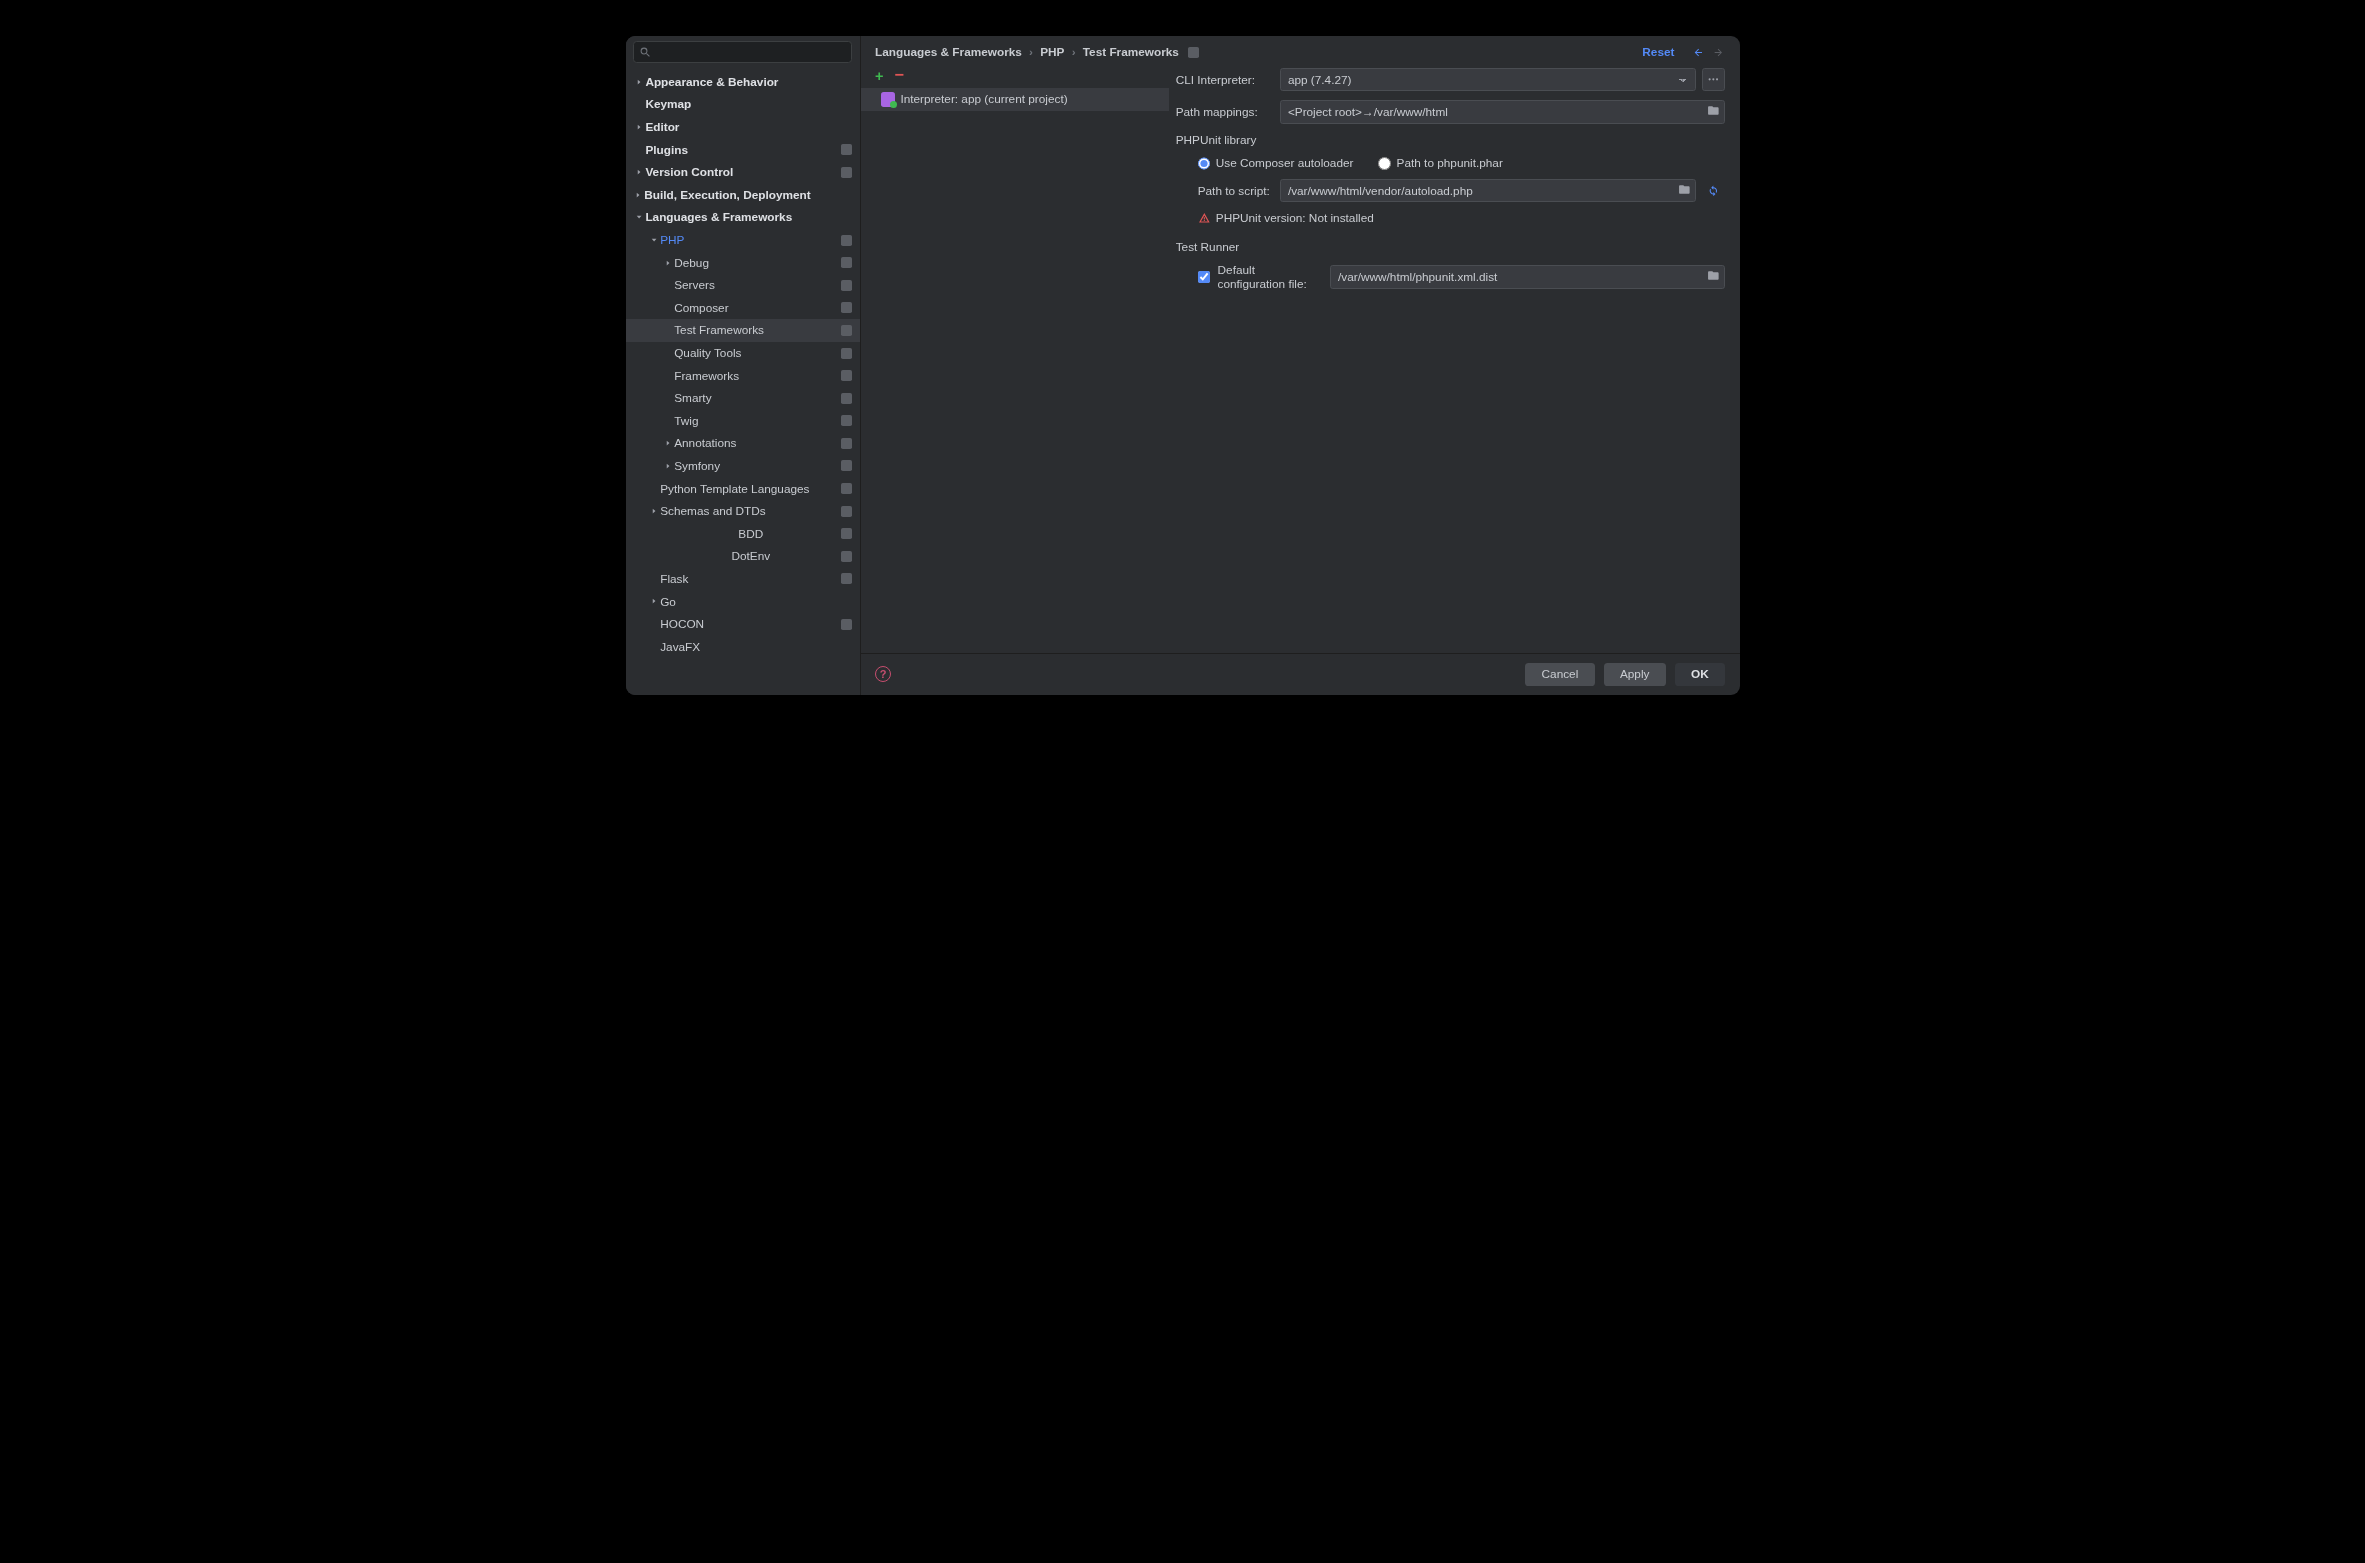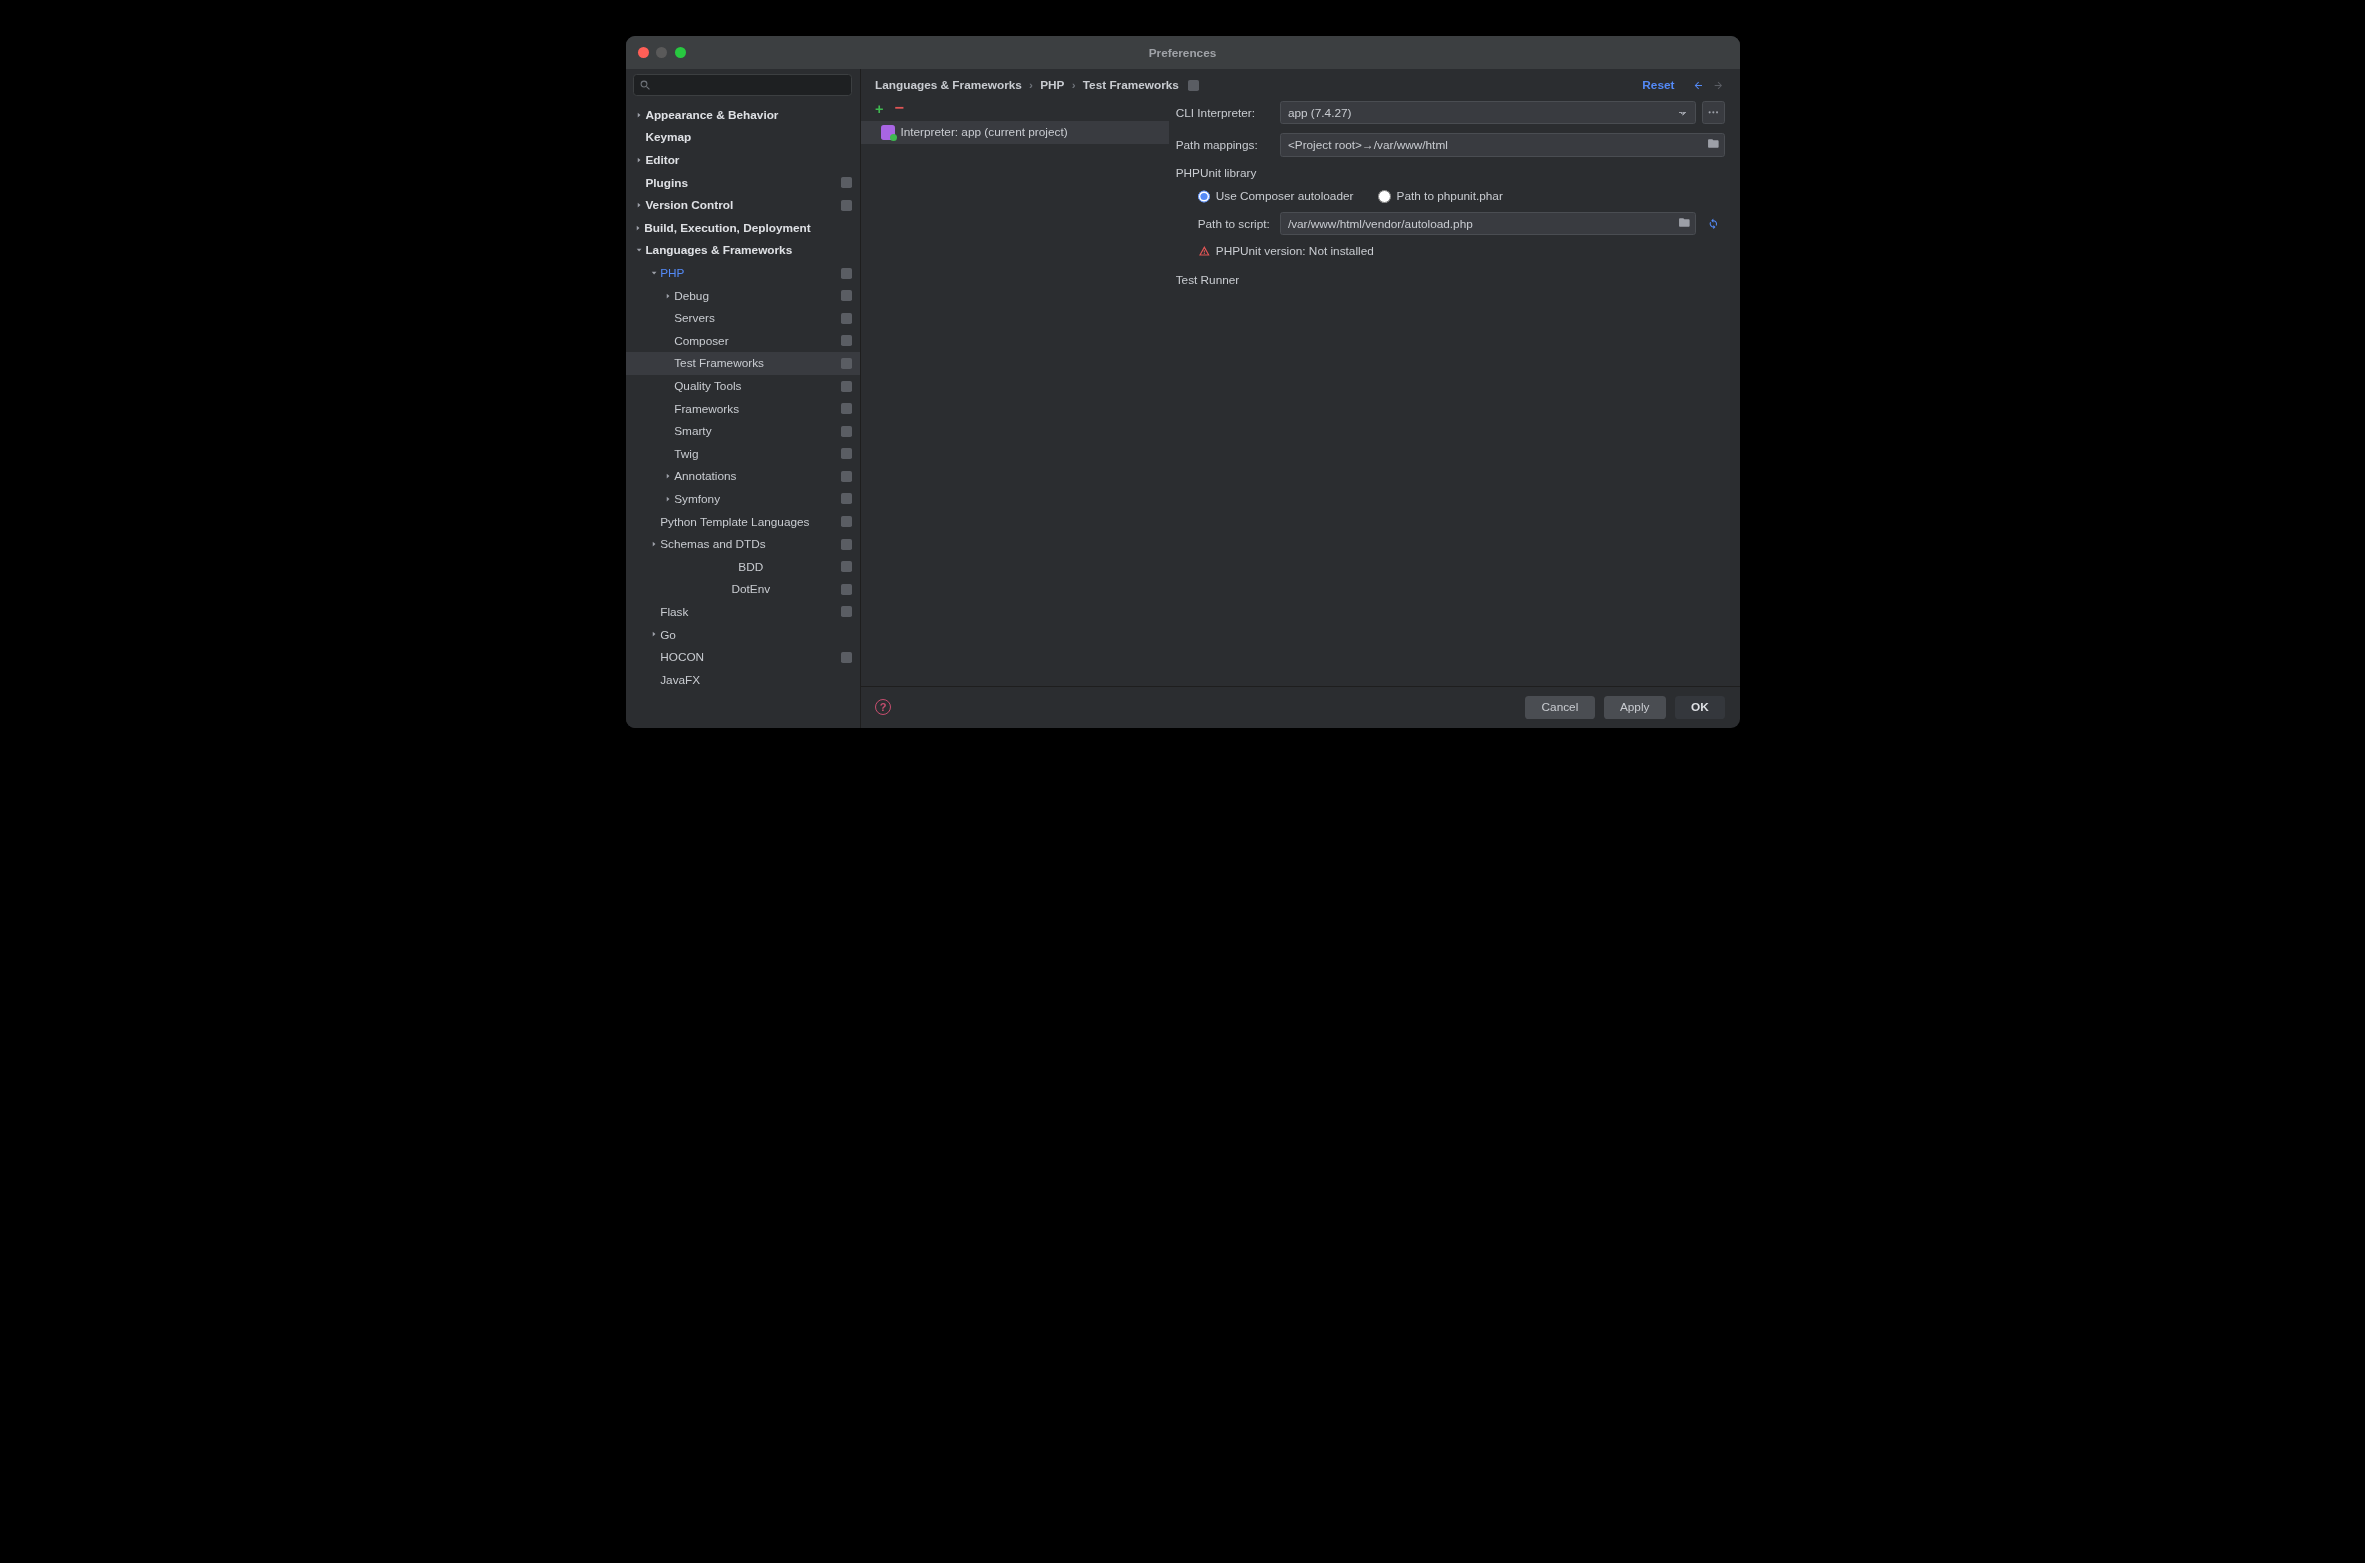--- a/index.html
+++ b/index.html
@@ -69,28 +69,20 @@
 .footer { border-top: 0.9px solid #1e1e1e; padding: 9px 14.5px; display: flex; align-items: center; justify-content: flex-end; gap: 9px; }
 .footer .help { margin-right: auto; width:16.3px; height:16.3px; border:1.8px solid #c74e6f; border-radius:50%; display:flex; align-items:center; justify-content:center; color:#c74e6f; font-size:11px; font-weight:bold; cursor:pointer;}
 .btn { background: #4a4d52; color: #c9ccd1; border: none; border-radius: 3.6px; height: 23.5px; padding: 0 16.3px; font-size: 11.8px; cursor: pointer; }
 .btn.primary { background: #34373c; color: #dfe1e5; font-weight:600;}
 .refresh-icon svg { fill: #548af7 !important; }
 </style>
 </head>
 <body>
 
 <div class="window">
-  <div class="titlebar">
-    <div class="traffic">
-      <span class="t-close"></span>
-      <span class="t-min"></span>
-      <span class="t-max"></span>
-    </div>
-    <div class="title">Preferences</div>
-  </div>
 
   <div class="body">
     <div class="sidebar">
       <div class="search">
         <svg viewBox="0 0 24 24">
             <path d="M15.5 14h-.79l-.28-.27A6.471 6.471 0 0016 9.5 6.5 6.5 0 109.5 16c1.61 0 3.09-.59 4.23-1.57l.27.28v.79l5 4.99L20.49 19l-4.99-5zm-6 0C7.01 14 5 11.99 5 9.5S7.01 5 9.5 5 14 7.01 14 9.5 11.99 14 9.5 14z"></path>
           </svg>
       </div>
       <div class="tree" id="tree">
           <div class="tree-item" style="padding-left: 7.2px;">
@@ -357,20 +349,34 @@
 
           <div class="status-row">
             <svg class="err-icon" viewBox="0 0 24 24">
                 <path fill="#e05555" d="M12 2l10 18H2L12 2zm0 4.5L5.5 18h13L12 6.5zM11 10h2v4h-2v-4zm0 5h2v2h-2v-2z"></path>
               </svg>
             <span>PHPUnit version: Not installed</span>
           </div>
 
           <div class="section-head">Test Runner</div>
 
+          <div class="check-row">
+            <div class="cb-label">
+              <input type="checkbox" checked="" style="">
+              <span>Default configuration file:</span>
+            </div>
+            <div class="field-wrap">
+              <div class="input-with-icon">
+                <input type="text" value="/var/www/html/phpunit.xml.dist" style="">
+                <span class="folder"><svg viewBox="0 0 24 24">
+                      <path d="M10 4H4c-1.1 0-2 .9-2 2v12c0 1.1.9 2 2 2h16c1.1 0 2-.9 2-2V8c0-1.1-.9-2-2-2h-8l-2-2z"></path>
+                    </svg></span>
+              </div>
+            </div>
+          </div>
 
 
         </div>
       </div>
 
       <div class="footer">
         <span class="help">?</span>
         <button class="btn">Cancel</button>
         <button class="btn">Apply</button>
         <button class="btn primary">OK</button>

